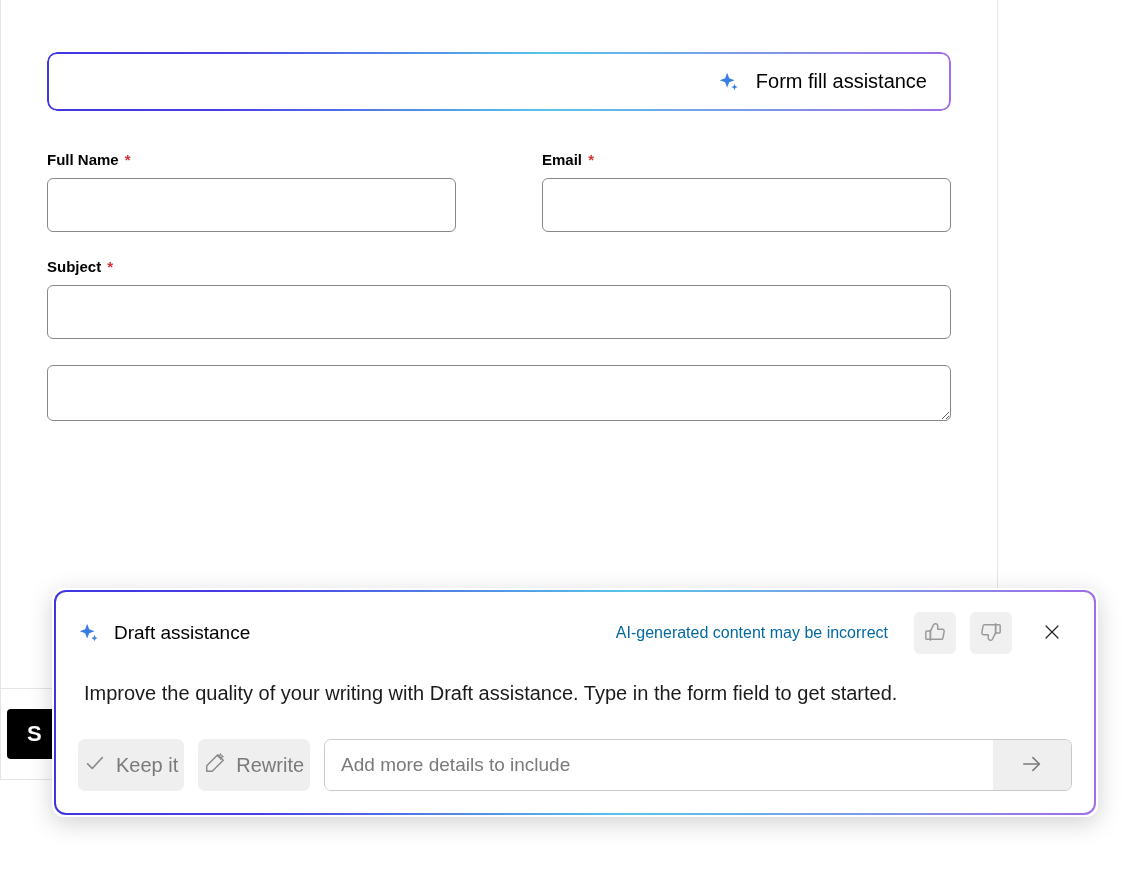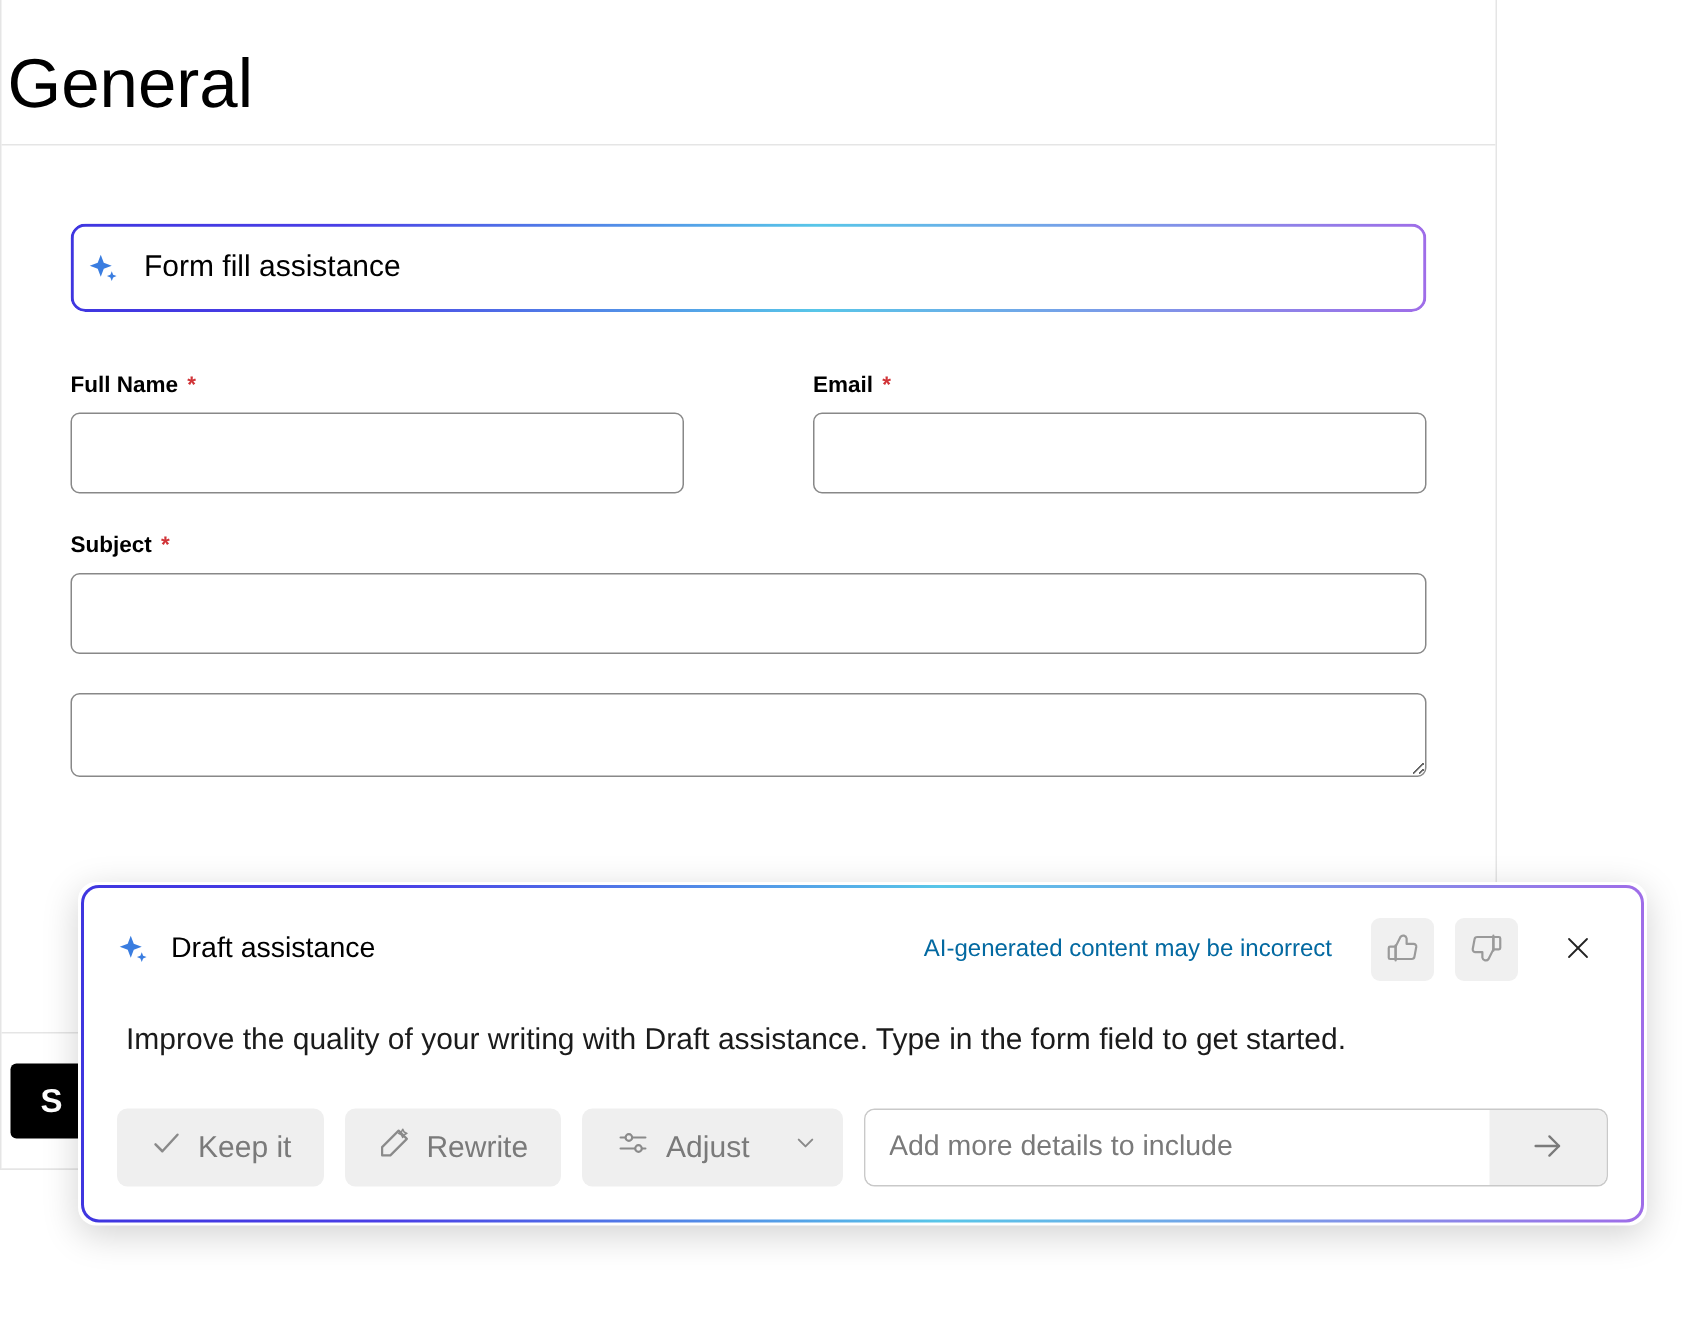--- a/index.html
+++ b/index.html
@@ -27,26 +27,27 @@
     padding: 28px 0 14px 4px;
     border-bottom: 1px solid #e5e5e5;
   }
   .form-area {
     padding: 52px 46px 0 46px;
   }
   .assist-banner {
     display: flex;
     align-items: center;
     gap: 16px;
-    padding: 18px 11px;
+    padding: 18px 24px;
     border-radius: 10px;
     position: relative;
     background: #fff;
     margin-bottom: 40px;
     z-index: 0;
+    justify-content: flex-end;
   }
   .assist-banner::before {
     content: "";
     position: absolute;
     inset: 0;
     border-radius: 10px;
     padding: 2px;
     background: linear-gradient(90deg, #3f36e0 0%, #4a3fe6 20%, #58c6e8 55%, #9f6de8 100%);
     -webkit-mask: linear-gradient(#fff 0 0) content-box, linear-gradient(#fff 0 0);
     -webkit-mask-composite: xor;
@@ -190,21 +191,21 @@
     align-items: stretch;
     gap: 14px;
   }
   .action-btn {
     display: flex;
     align-items: center;
     gap: 10px;
     background: #efefef;
     border: none;
     border-radius: 7px;
-    padding: 12px 22px;
+    padding: 12px 6px;
     font-size: 20px;
     color: #7a7a7a;
     cursor: pointer;
     height: 52px;
   }
   .action-btn svg { stroke: #8a8a8a; }
   .adjust-btn { padding-right: 16px; }
   .adjust-btn .chev { margin-left: 18px; }
   .detail-wrap {
     flex: 1;
@@ -232,21 +233,20 @@
     align-items: center;
     justify-content: center;
     cursor: pointer;
     color: #7a7a7a;
   }
 </style>
 </head>
 <body>
 
 <div class="page-container">
-  <h1 class="page-title">General</h1>
 
   <div class="form-area">
 
     <div class="assist-banner">
       <span class="sparkle-icon">
         <svg viewBox="0 0 24 24" width="22" height="22">
           <path fill="#3a7de0" d="M10 2 L12.2 7.8 L18 10 L12.2 12.2 L10 18 L7.8 12.2 L2 10 L7.8 7.8 Z"></path>
           <path fill="#3a7de0" d="M18 14 L19 16.5 L21.5 17.5 L19 18.5 L18 21 L17 18.5 L14.5 17.5 L17 16.5 Z"></path>
         </svg>
       </span>
@@ -344,36 +344,20 @@
         <button class="action-btn">
           <span>
             <svg width="22" height="22" viewBox="0 0 24 24" fill="none" stroke="currentColor" stroke-width="1.6" stroke-linecap="round" stroke-linejoin="round">
               <path d="M15 3l6 6L9 21H3v-6L15 3z"></path>
               <path d="M18 2l1 2 2 1-2 1-1 2-1-2-2-1 2-1 1-2z" stroke-width="1.2"></path>
             </svg>
           </span>
           <span>Rewrite</span>
         </button>
 
-        <button class="action-btn adjust-btn">
-          <span>
-            <svg width="24" height="22" viewBox="0 0 24 24" fill="none" stroke="currentColor" stroke-width="1.6" stroke-linecap="round">
-              <line x1="3" y1="8" x2="21" y2="8"></line>
-                <circle cx="9" cy="8" r="2.4" fill="#efefef"></circle>
-              <line x1="3" y1="16" x2="21" y2="16"></line>
-                <circle cx="16" cy="16" r="2.4" fill="#efefef"></circle>
-            </svg>
-          </span>
-          <span>Adjust</span>
-          <span class="chev">
-            <svg width="18" height="18" viewBox="0 0 24 24" fill="none" stroke="currentColor" stroke-width="1.8" stroke-linecap="round" stroke-linejoin="round">
-              <polyline points="6 9 12 15 18 9"></polyline>
-            </svg>
-          </span>
-        </button>
 
         <div class="detail-wrap">
           <input class="detail-input" type="text" placeholder="Add more details to include" style="">
           <button class="send-btn">
             <span>
               <svg width="26" height="22" viewBox="0 0 24 24" fill="none" stroke="currentColor" stroke-width="1.7" stroke-linecap="round" stroke-linejoin="round">
                 <line x1="3" y1="12" x2="20" y2="12"></line>
                   <polyline points="13 5 20 12 13 19"></polyline>
               </svg>
             </span>

